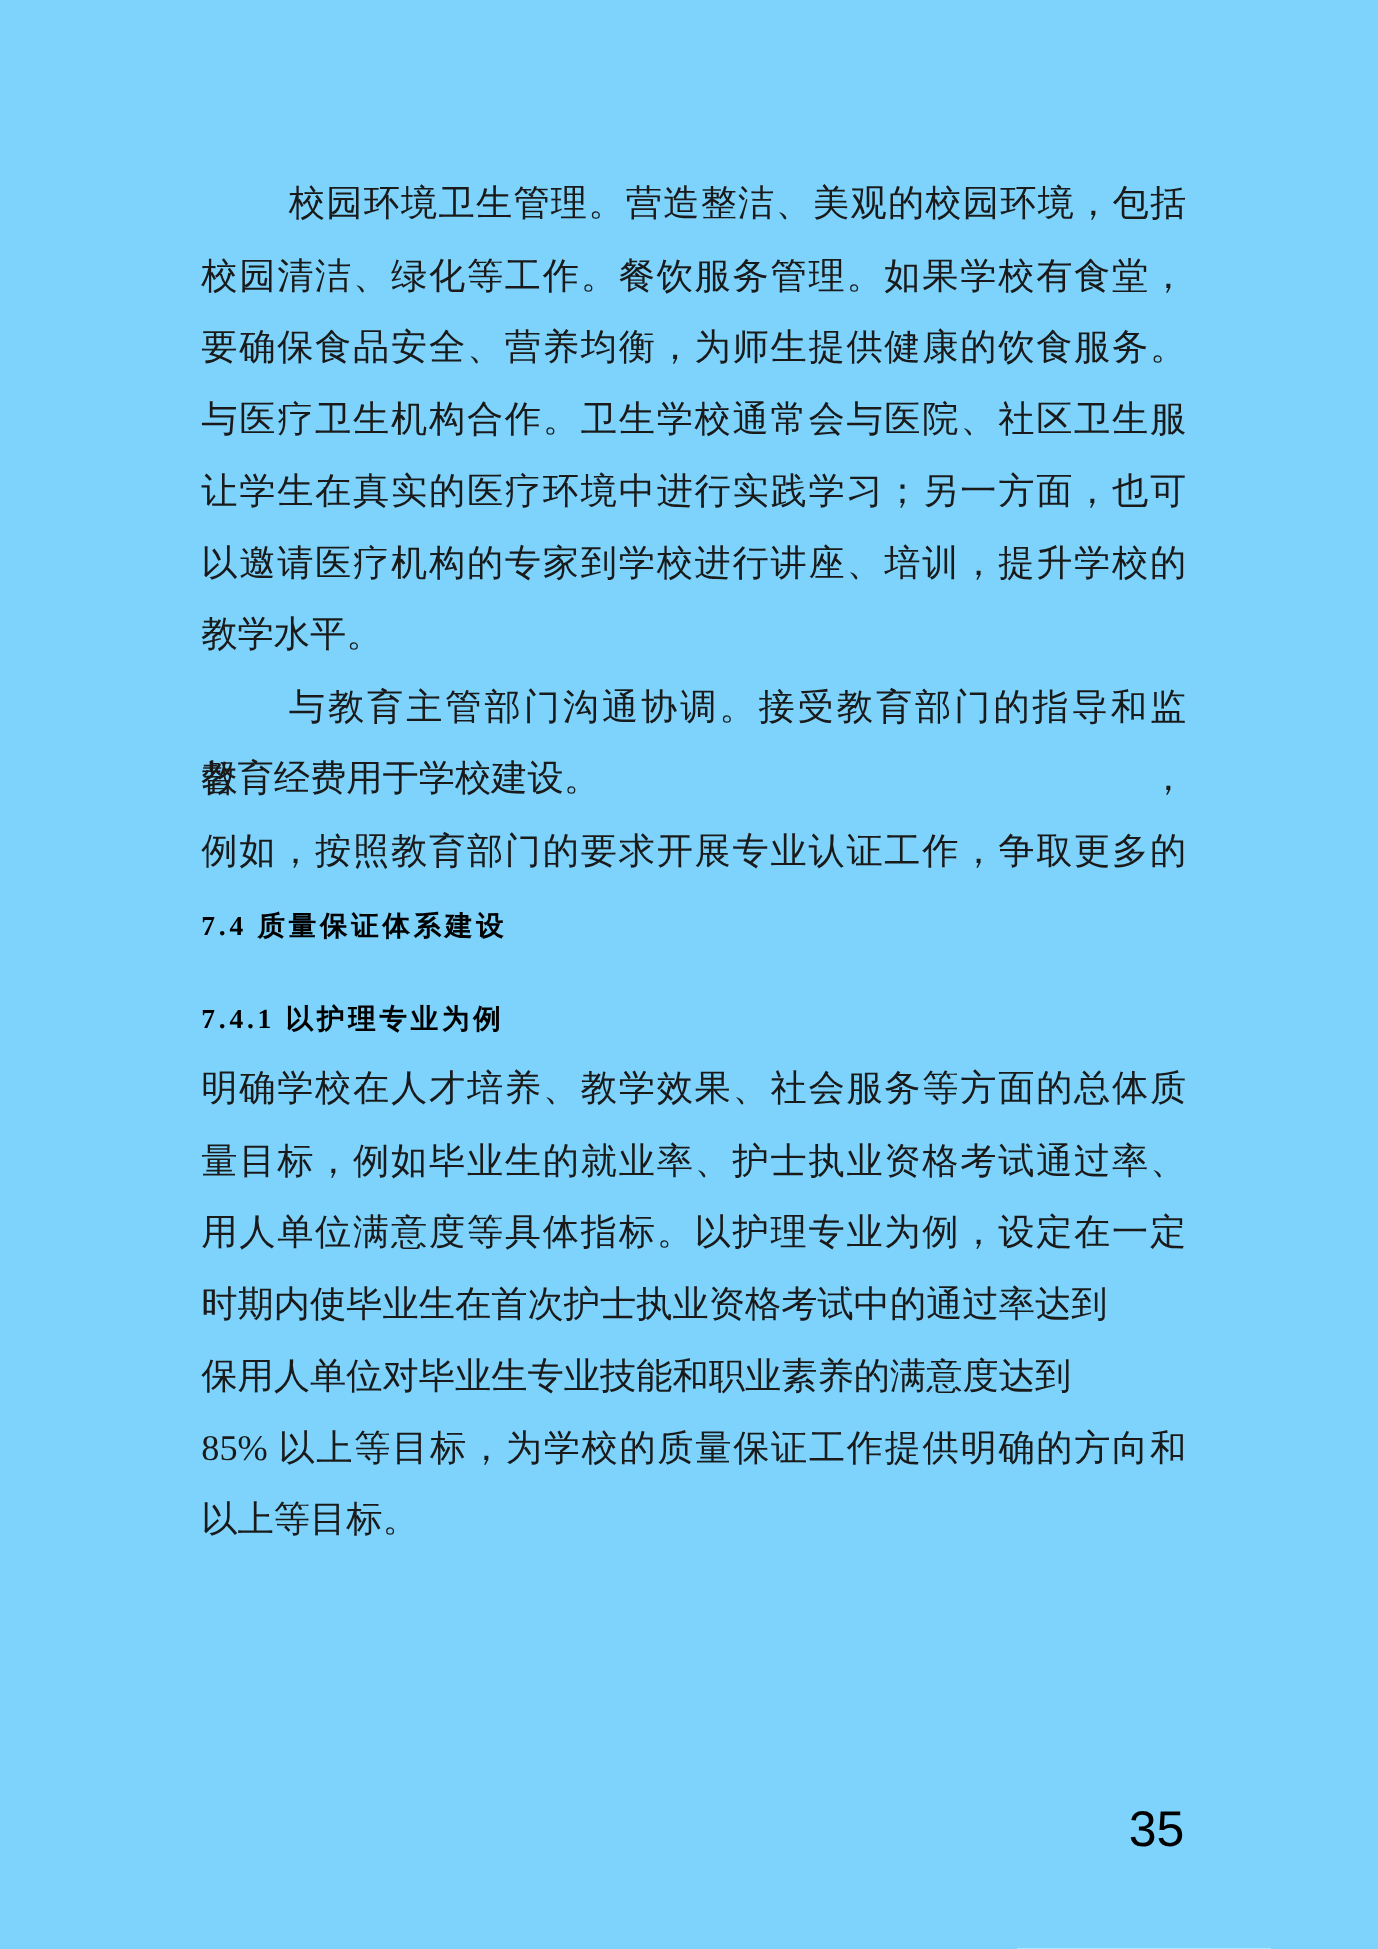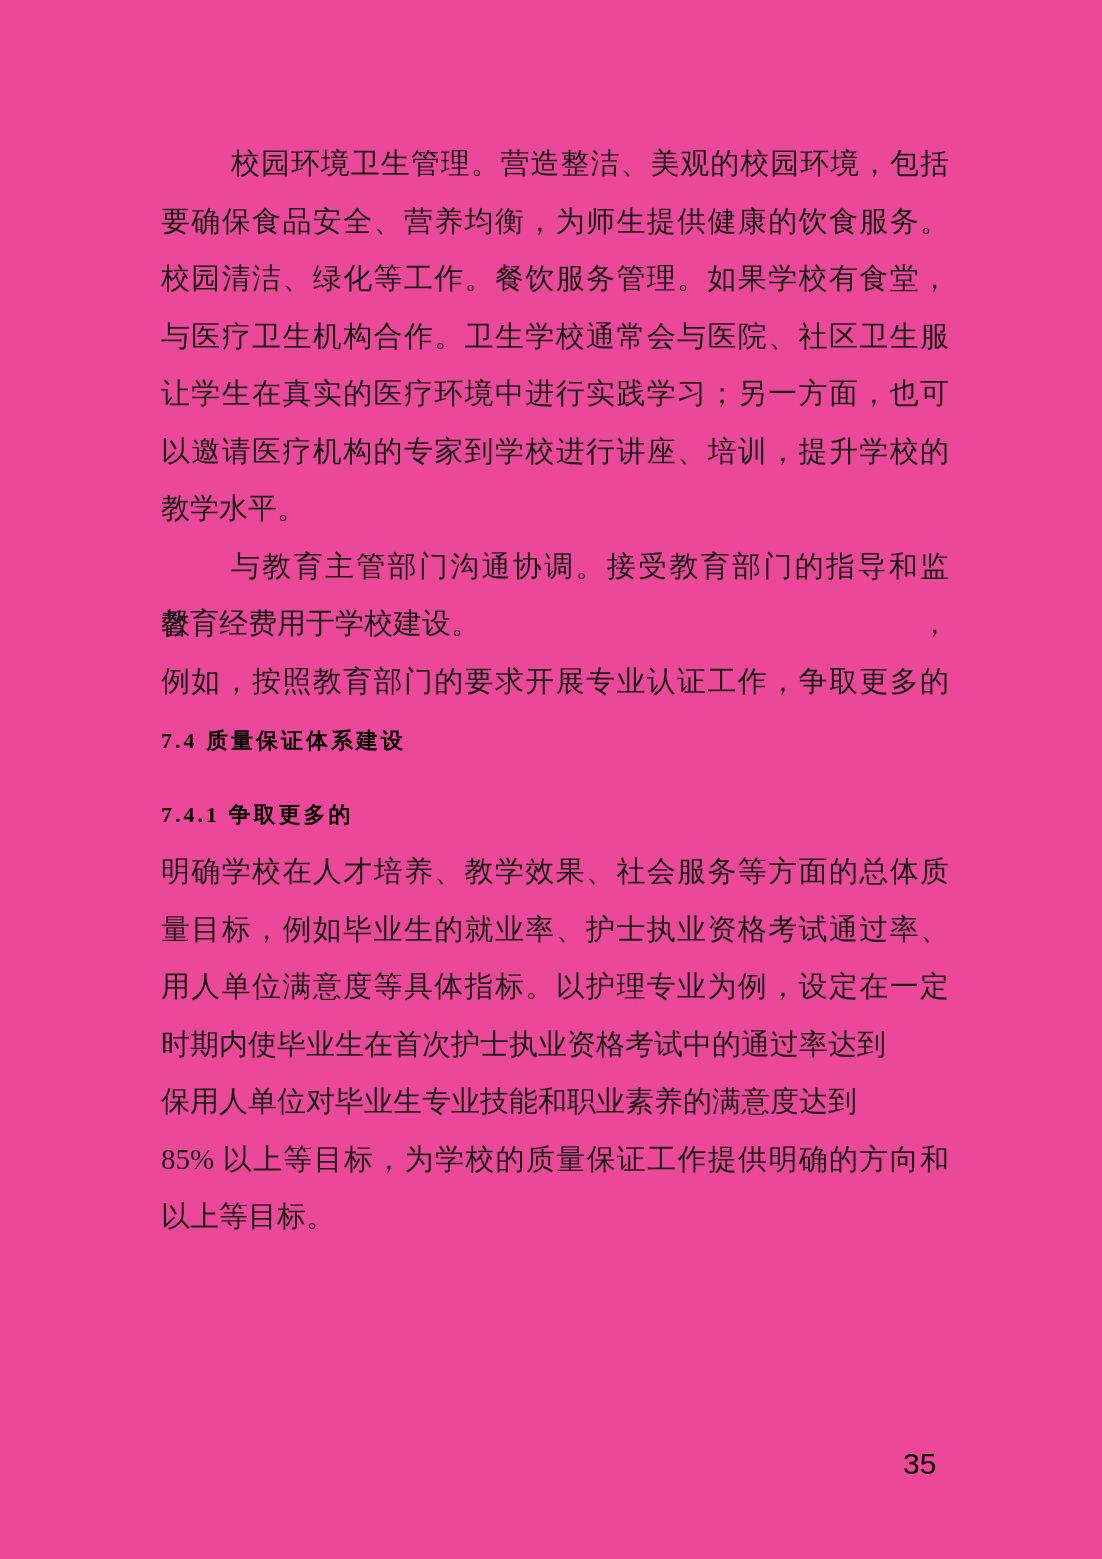--- a/index.html
+++ b/index.html
@@ -1,20 +1,20 @@
 <!DOCTYPE html>
 <html><head>
 <meta charset="utf-8">
 <style>
   html, body { margin: 0; padding: 0; background: #ffffff; }
   .page {
     position: relative;
     width: 1102px;
     height: 1559px;
-    background: #ec4899;
+    background: #7dd3fc;
     color: #000000;
     font-family: "Liberation Serif", serif;
     overflow: hidden;
   }
   .content {
     position: absolute;
     left: 161px;
     top: 135px;
     width: 788px;
   }
@@ -39,50 +39,50 @@
     letter-spacing: 3px;
     color: #000000;
     font-family: "Liberation Serif", serif;
   }
   .heading.lvl1 { margin-top: 2px; }
   .heading.lvl2 { margin-top: 16px; }
   .page-number {
     position: absolute;
     left: 903px;
     top: 1445px;
-    font-size: 30px;
+    font-size: 40px;
     line-height: 38px;
     color: #000000;
     font-family: "Liberation Sans", sans-serif;
   }
 </style>
 </head>
 <body>
 
 <div class="page">
   <main class="content">
 
     <div class="para">
       <div class="line stretch indent">校园环境卫生管理。营造整洁、美观的校园环境，包括</div>
+      <div class="line stretch">校园清洁、绿化等工作。餐饮服务管理。如果学校有食堂，</div>
       <div class="line stretch">要确保食品安全、营养均衡，为师生提供健康的饮食服务。</div>
-      <div class="line stretch">校园清洁、绿化等工作。餐饮服务管理。如果学校有食堂，</div>
       <div class="line stretch">与医疗卫生机构合作。卫生学校通常会与医院、社区卫生服</div>
       <div class="line stretch">让学生在真实的医疗环境中进行实践学习；另一方面，也可</div>
       <div class="line stretch">以邀请医疗机构的专家到学校进行讲座、培训，提升学校的</div>
       <div class="line no-stretch">教学水平。</div>
     </div>
 
     <div class="para">
       <div class="line stretch indent">与教育主管部门沟通协调。接受教育部门的指导和监督，</div>
       <div class="line no-stretch">教育经费用于学校建设。</div>
       <div class="line stretch">例如，按照教育部门的要求开展专业认证工作，争取更多的</div>
     </div>
 
     <h2 class="heading lvl1">7.4 质量保证体系建设</h2>
-    <h3 class="heading lvl2">7.4.1 争取更多的</h3>
+    <h3 class="heading lvl2">7.4.1 以护理专业为例</h3>
 
     <div class="para">
       <div class="line stretch">明确学校在人才培养、教学效果、社会服务等方面的总体质</div>
       <div class="line stretch">量目标，例如毕业生的就业率、护士执业资格考试通过率、</div>
       <div class="line stretch">用人单位满意度等具体指标。以护理专业为例，设定在一定</div>
       <div class="line no-stretch">时期内使毕业生在首次护士执业资格考试中的通过率达到</div>
       <div class="line no-stretch">保用人单位对毕业生专业技能和职业素养的满意度达到</div>
       <div class="line stretch">85% 以上等目标，为学校的质量保证工作提供明确的方向和</div>
       <div class="line no-stretch">以上等目标。</div>
     </div>

